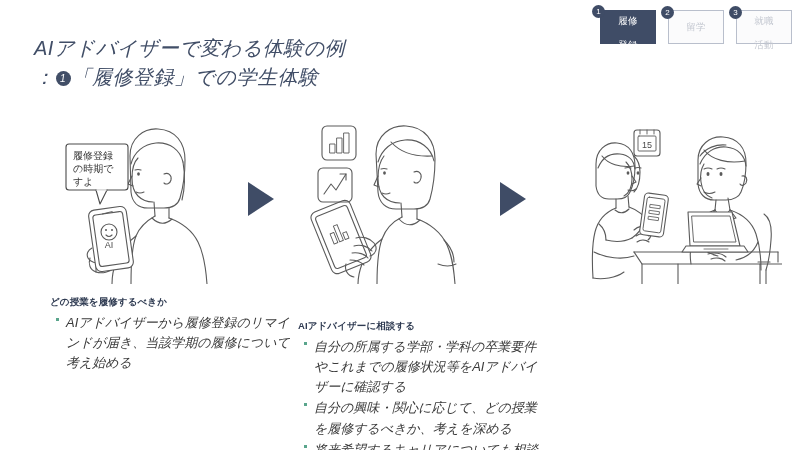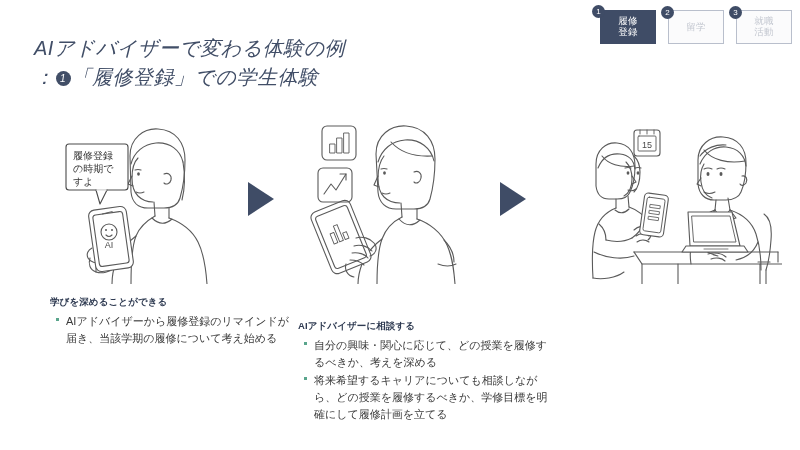--- a/index.html
+++ b/index.html
@@ -11,21 +11,21 @@
   }
   .slide { position: relative; width: 800px; height: 450px; background: #fff; }
 
   
   .tabs { position: absolute; top: 10px; right: 8px; display: flex; gap: 12px; }
   .tab { position: relative; width: 56px; height: 34px; display: flex;
          flex-direction: column; align-items: center; justify-content: center;
          font-size: 9.5px; line-height: 1.15; letter-spacing: .2px; }
   .tab.active { background: #3f4c66; color: #ffffff; }
   .tab.inactive { background: #fbfbfc; border: 1px solid #b9bfcc; color: #c3c7d0; }
-  .tab .tl { display: block; }
+  .tab .tl { display: block; margin-top: 13px; }
   .badge { position: absolute; left: -8px; top: -5px; width: 13px; height: 13px;
            border-radius: 50%; background: #3f4c66; color: #fff; font-size: 8px;
            display: flex; align-items: center; justify-content: center; }
 
   
   .title { position: absolute; left: 34px; top: 34px; color: #414e67;
            font-size: 20px; line-height: 1.45; font-weight: 400;
            letter-spacing: .5px; white-space: pre; font-style: italic; }
   .circ1 { display: inline-block; width: 15px; height: 15px; border-radius: 50%;
            background: #414e67; color: #fff; font-size: 10px; line-height: 15px;
@@ -45,22 +45,22 @@
   #arrow2 { left: 500px; }
 
   
   .col { position: absolute; top: 296px; }
   #col1 { left: 50px;  width: 245px; }
   #col2 { left: 298px; width: 250px; margin-top: 24px; }
   #col3 { left: 548px; width: 250px; }
   .col h3 { font-size: 9.5px; font-weight: bold; color: #2f3b52;
             letter-spacing: .1px; margin-bottom: 4px; }
   .col ul { list-style: none; }
-  .col li { position: relative; padding-left: 16px; font-size: 11px;
-            line-height: 1.55; color: #3a3a3a; margin-bottom: 1px; }
+  .col li { position: relative; padding-left: 16px; font-size: 13px;
+            line-height: 1.55; color: #3a3a3a; margin-bottom: 1px; font-style: italic; }
   .col li::before { content: ""; position: absolute; left: 6px; top: 5px;
             width: 3px; height: 3px; background: #5aa58c; }
 </style>
 </head>
 <body>
 
 <div class="slide">
 
   <div class="tabs">
     <div class="tab active">
@@ -286,28 +286,29 @@
       <path d="M96 152 L96 172"></path>
 
       <path d="M106 100 L150 100 L158 134 L108 134 Z" fill="#ffffff"></path>
       <path d="M110 104 L148 104 L154 130 L112 130 Z" stroke-width="0.9"></path>
       <path d="M104 134 L162 134 L166 140 L100 140 Z" fill="#ffffff"></path>
       <path d="M122 137 L146 137" stroke-width="0.8"></path>
     </svg>
   </div>
 
   <div class="col" id="col1">
-    <h3>学びを深めることができる</h3>
+    <h3>どの授業を履修するべきか</h3>
     <ul>
       <li>AIアドバイザーから履修登録のリマインドが届き、当該学期の履修について考え始める</li>
     </ul>
   </div>
 
   <div class="col" id="col2">
     <h3>AIアドバイザーに相談する</h3>
     <ul>
+      <li>自分の所属する学部・学科の卒業要件やこれまでの履修状況等をAIアドバイザーに確認する</li>
       <li>自分の興味・関心に応じて、どの授業を履修するべきか、考えを深める</li>
       <li>将来希望するキャリアについても相談しながら、どの授業を履修するべきか、学修目標を明確にして履修計画を立てる</li>
     </ul>
   </div>
 
 
 </div>
 
 </body></html>

